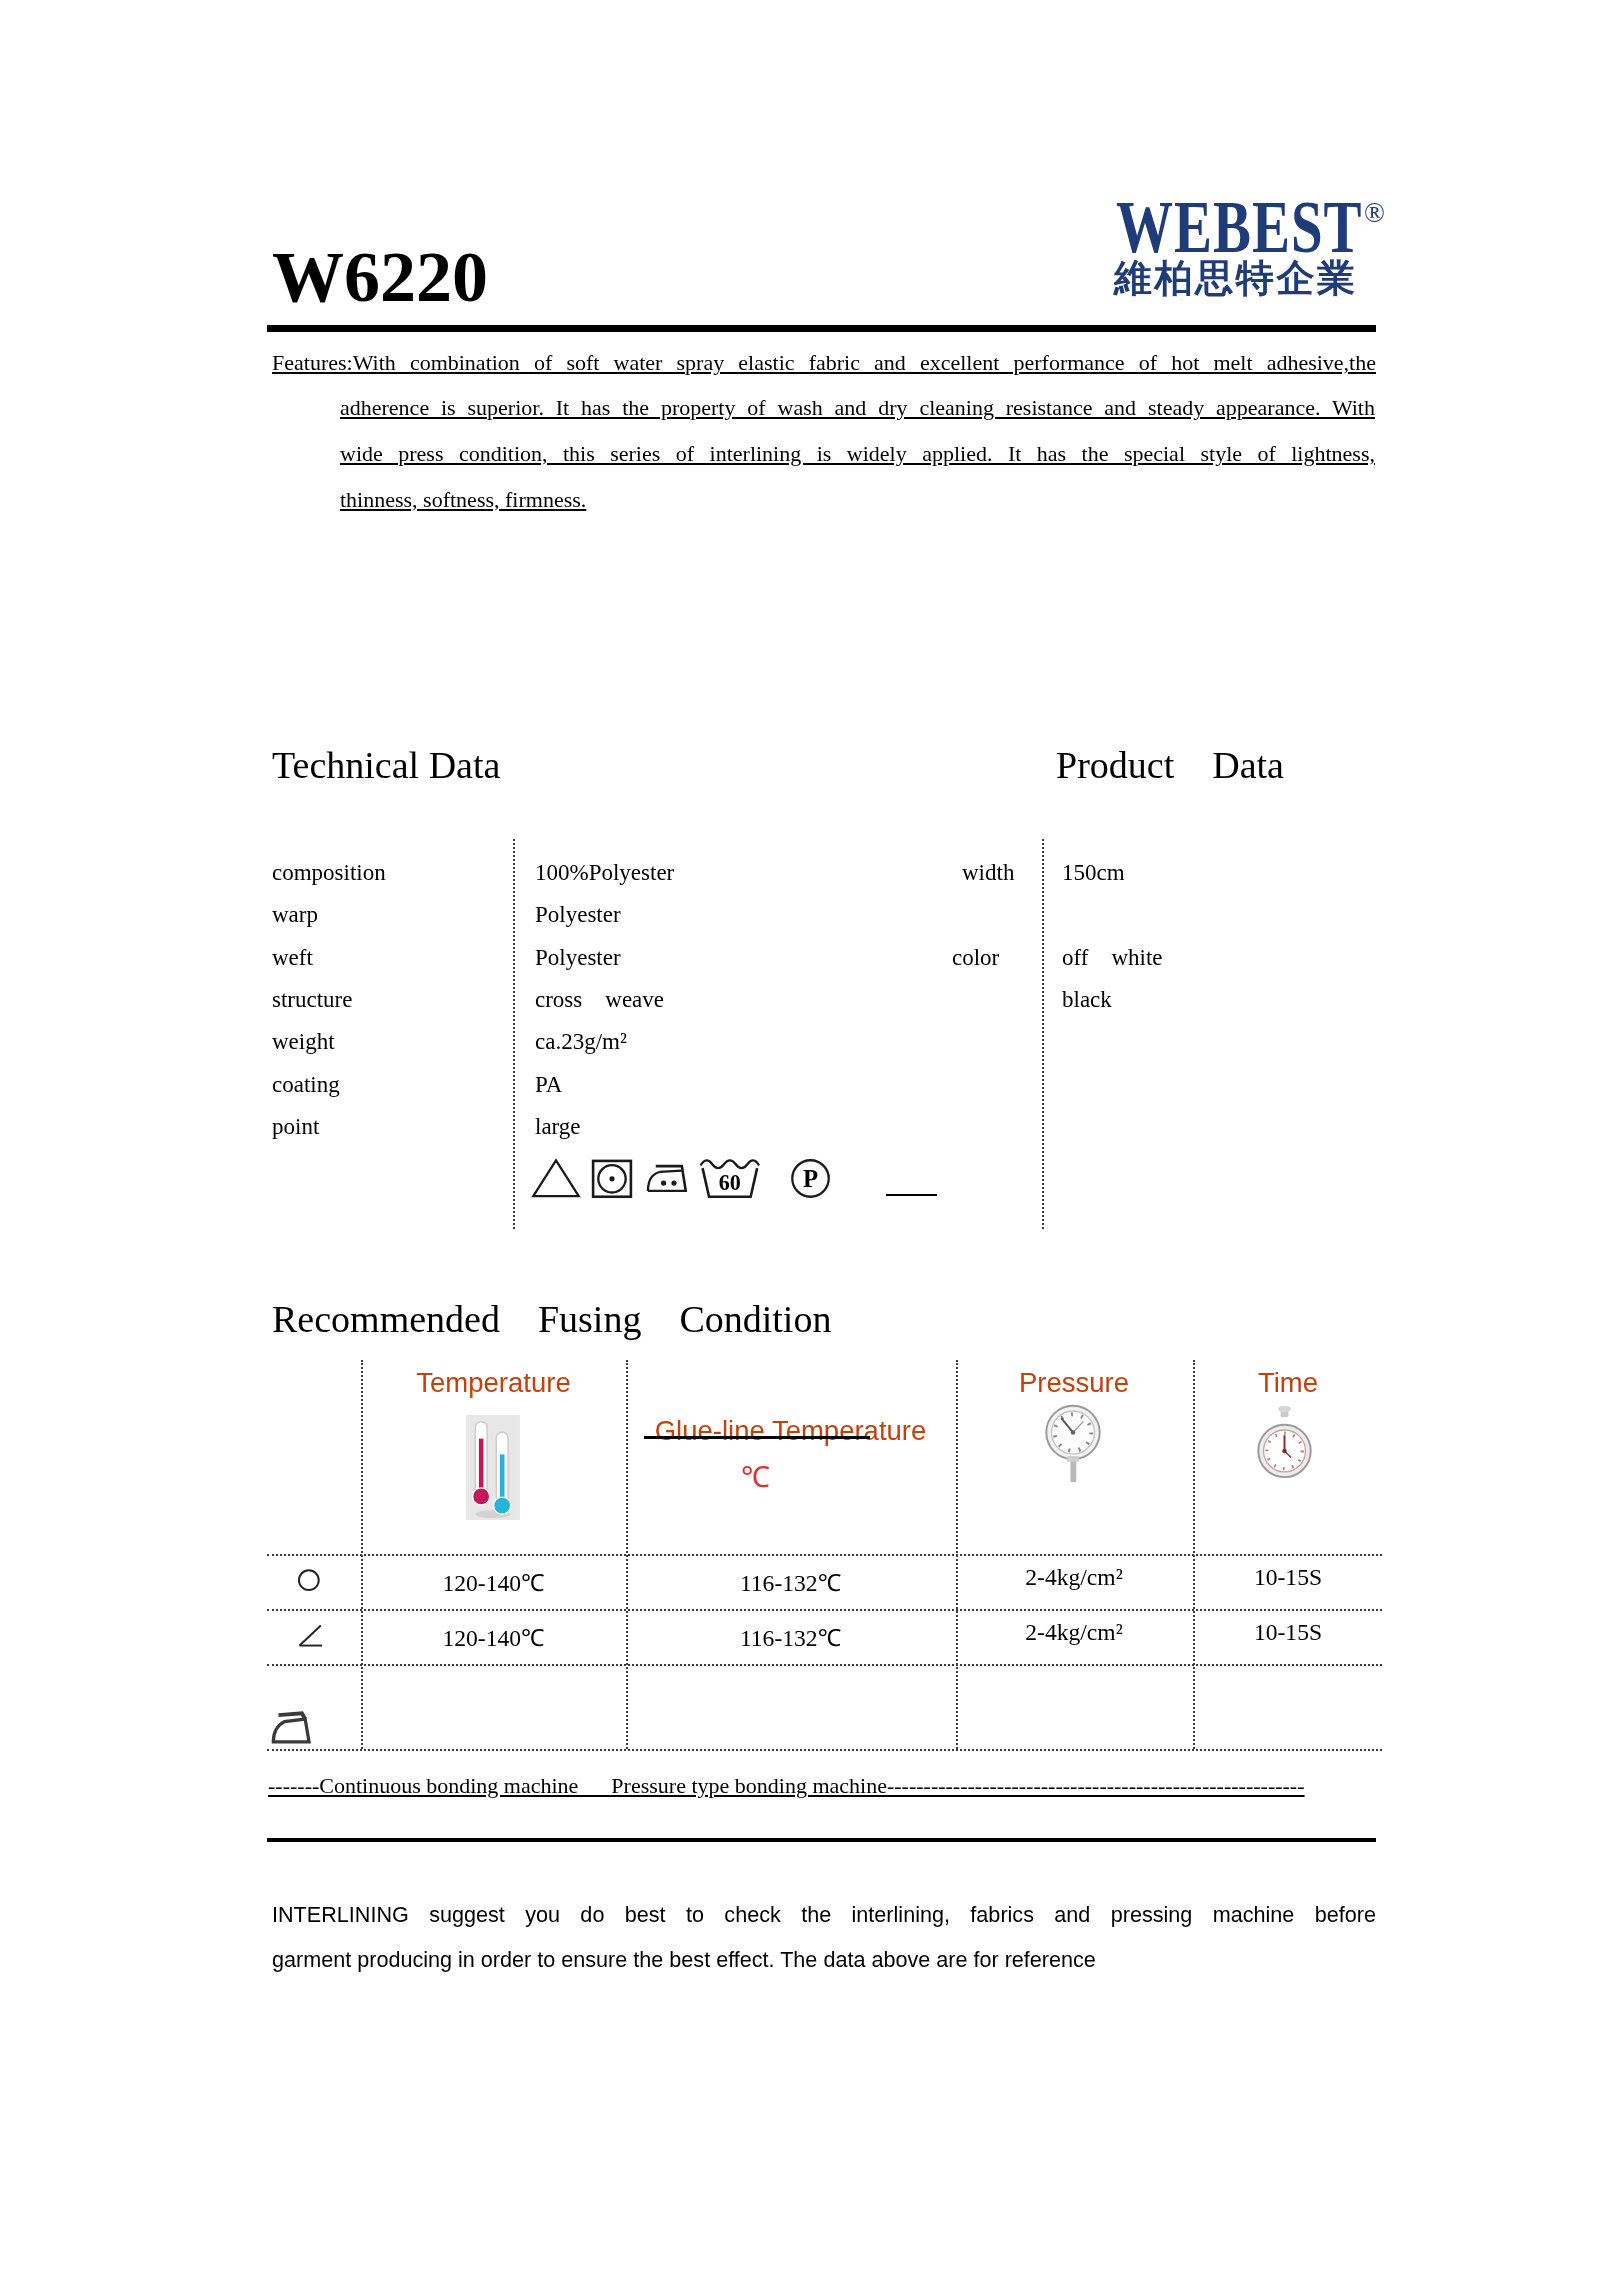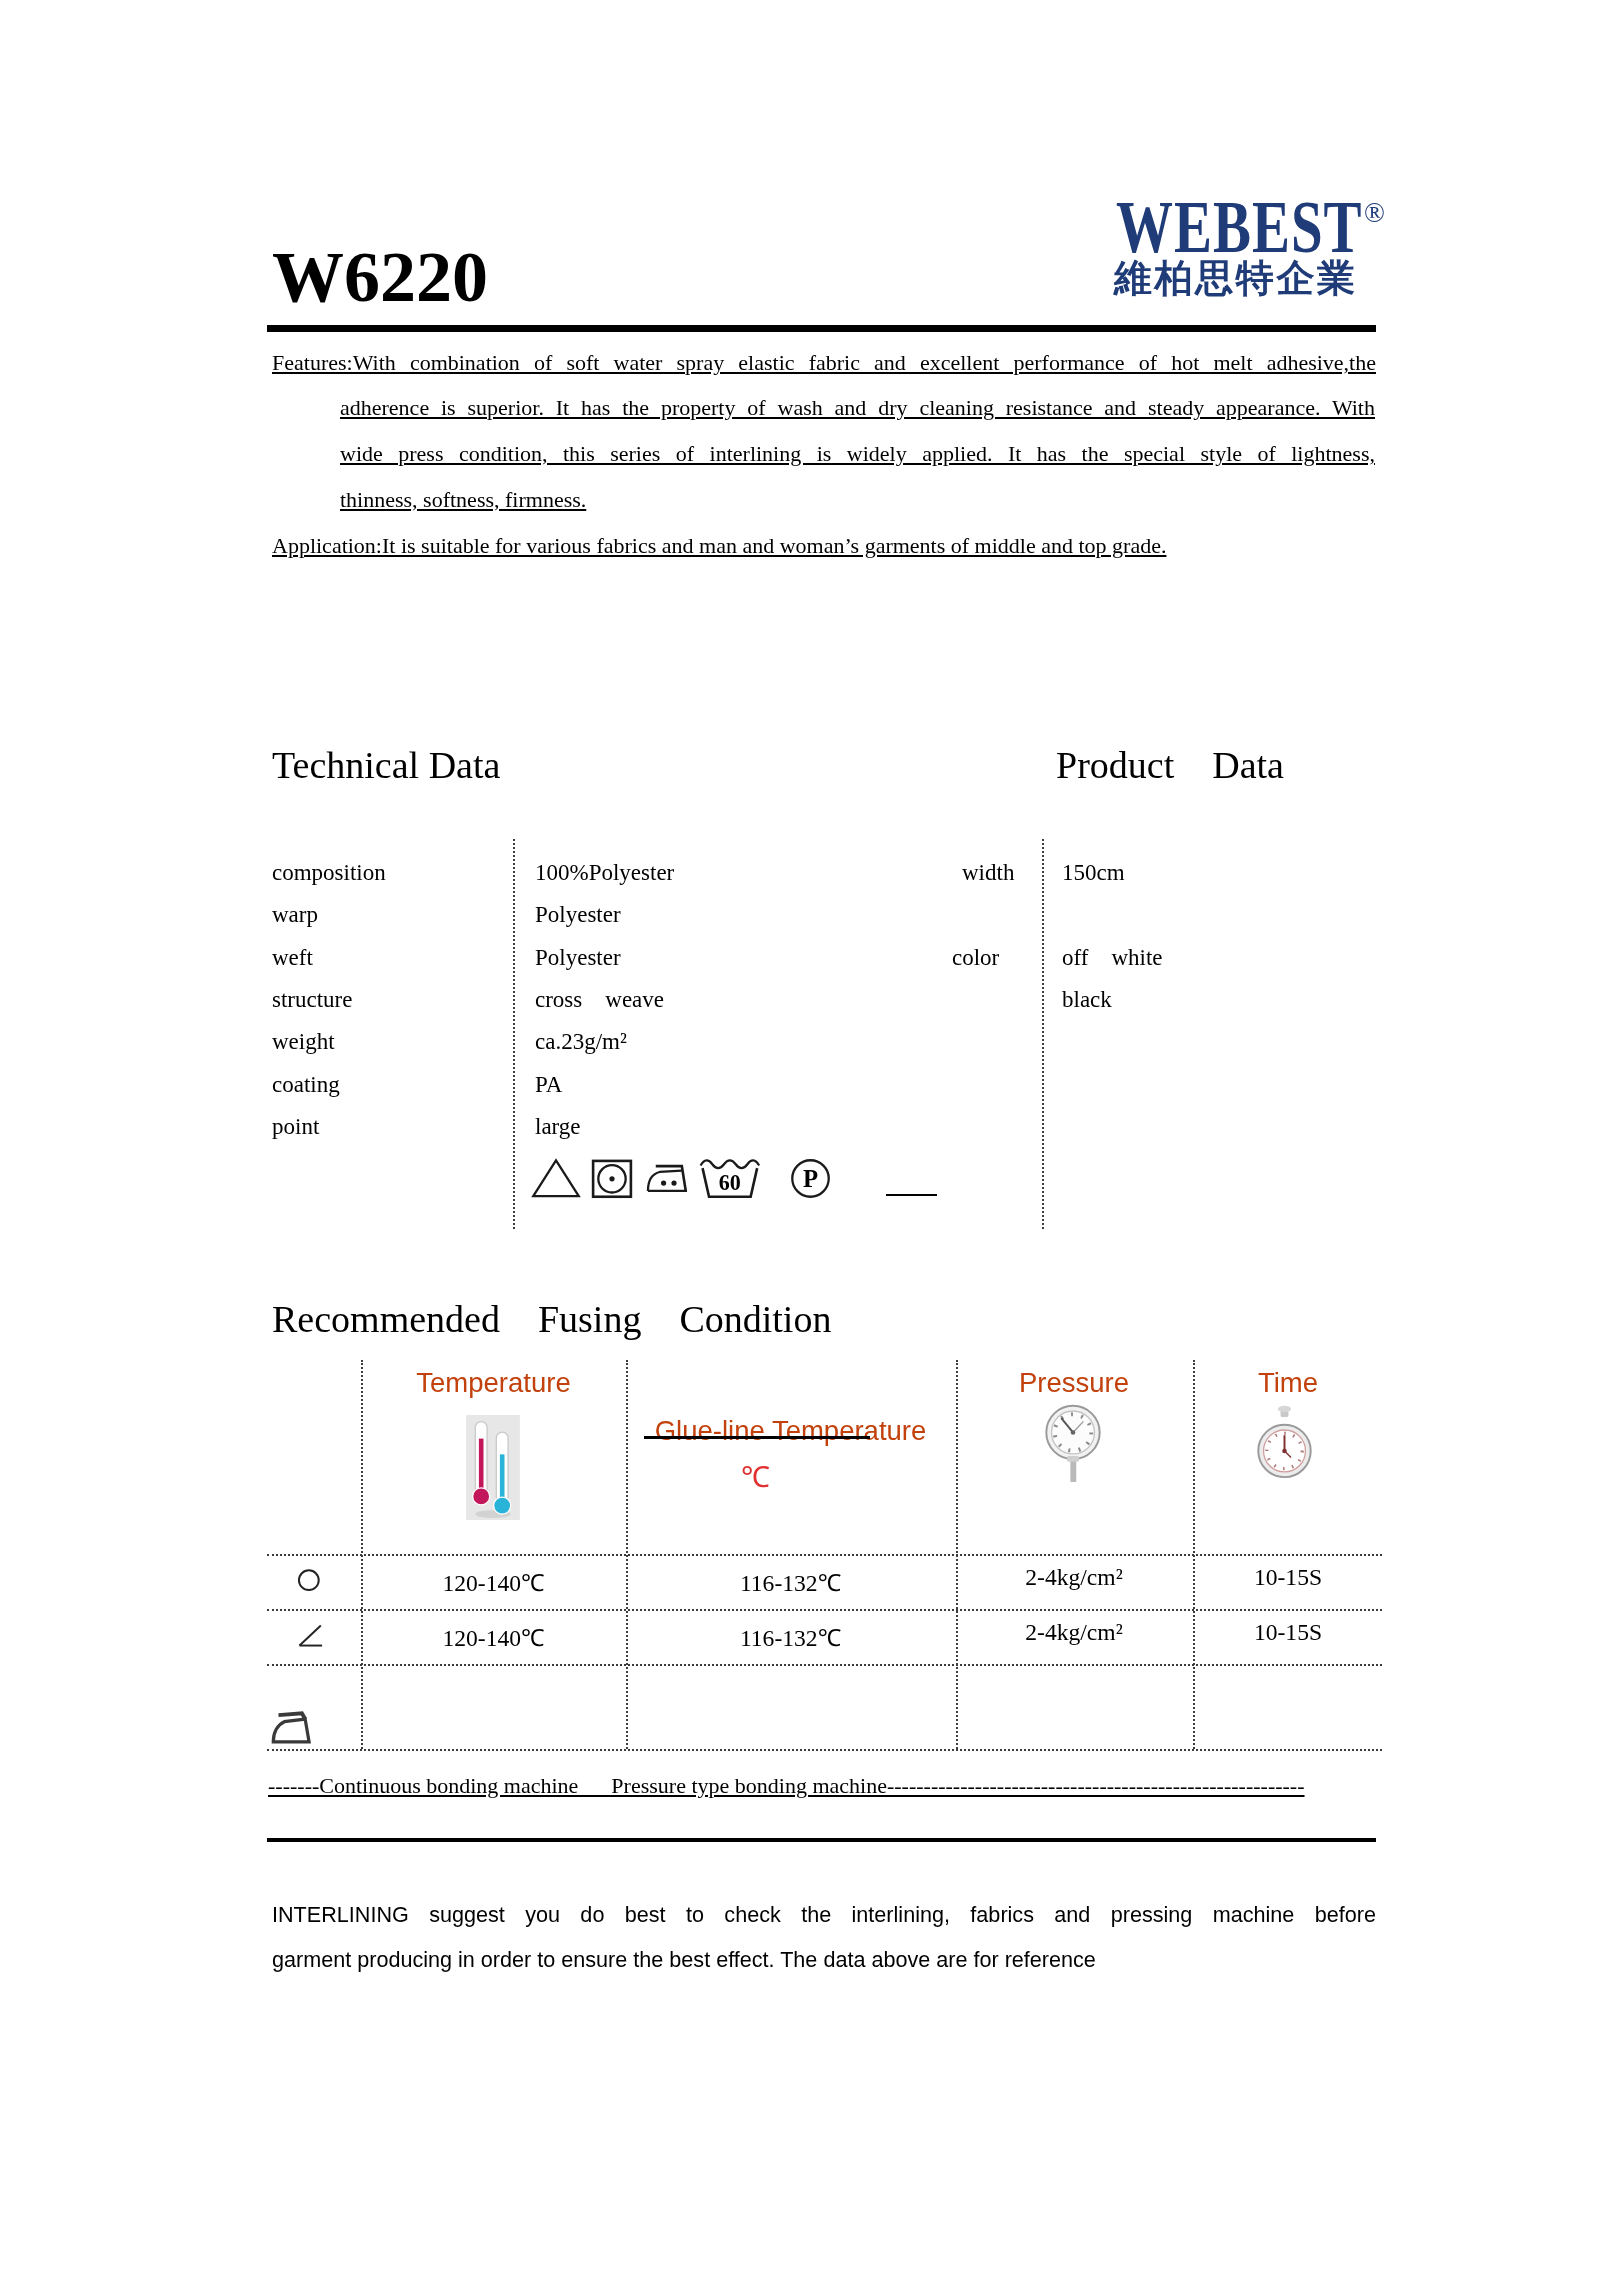--- a/index.html
+++ b/index.html
@@ -34,21 +34,20 @@
   <div class="code">W6220</div>
   <span class="brand navy">WEBEST</span>
   <span class="reg navy">®</span>
   <div class="cn navy">維柏思特企業</div>
   <div class="solid" style="left:267px;top:325px;width:1109px;height:6.5px;"></div>
 
   <div class="txt s34 just" style="left:272px;top:350px;width:1104px;">Features:With combination of soft water spray elastic fabric and excellent performance of hot melt adhesive,the</div>
   <div class="txt s34 just" style="left:340px;top:395px;width:1035px;">adherence is superior. It has the property of wash and dry cleaning resistance and steady appearance. With</div>
   <div class="txt s34 just" style="left:340px;top:441px;width:1035px;">wide press condition, this series of interlining is widely applied. It has the special style of lightness,</div>
   <div class="txt s34" style="left:340px;top:487px;">thinness, softness, firmness.</div>
-  <div class="txt s34" style="left:272px;top:533px;">Application:It is suitable for various fabrics and man and woman’s garments of middle and top grade.</div>
 
   <div class="txt s58" style="left:272px;top:743px;">Technical Data</div>
   <div class="txt s58" style="left:1056px;top:743px;">Product    Data</div>
 
   <div class="dotv" style="left:513px;top:839px;height:390px;"></div>
   <div class="dotv" style="left:1042px;top:839px;height:390px;"></div>
 
   <span class="txt s35" style="left:272px;top:859px;">composition</span>
   <span class="txt s35" style="left:535px;top:859px;">100%Polyester</span>
   <span class="txt s35" style="left:272px;top:901px;">warp</span>

